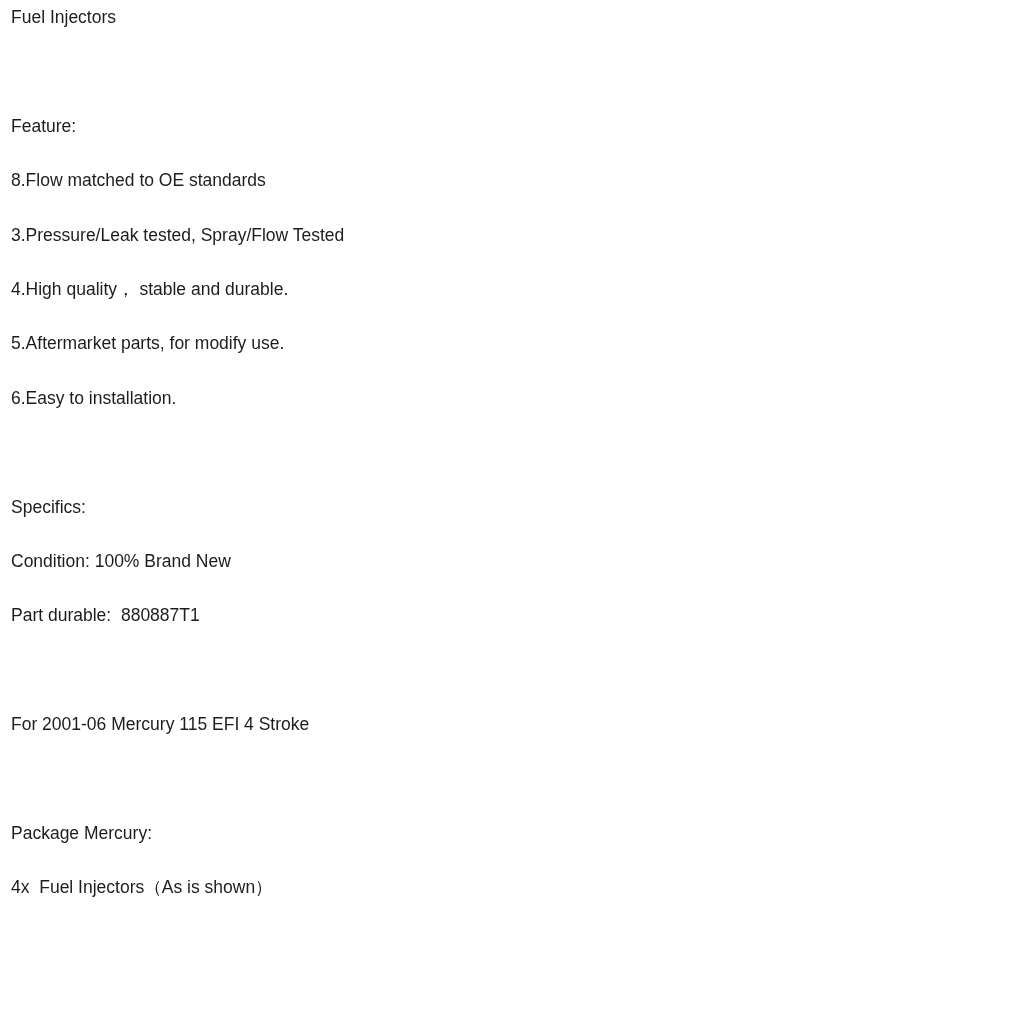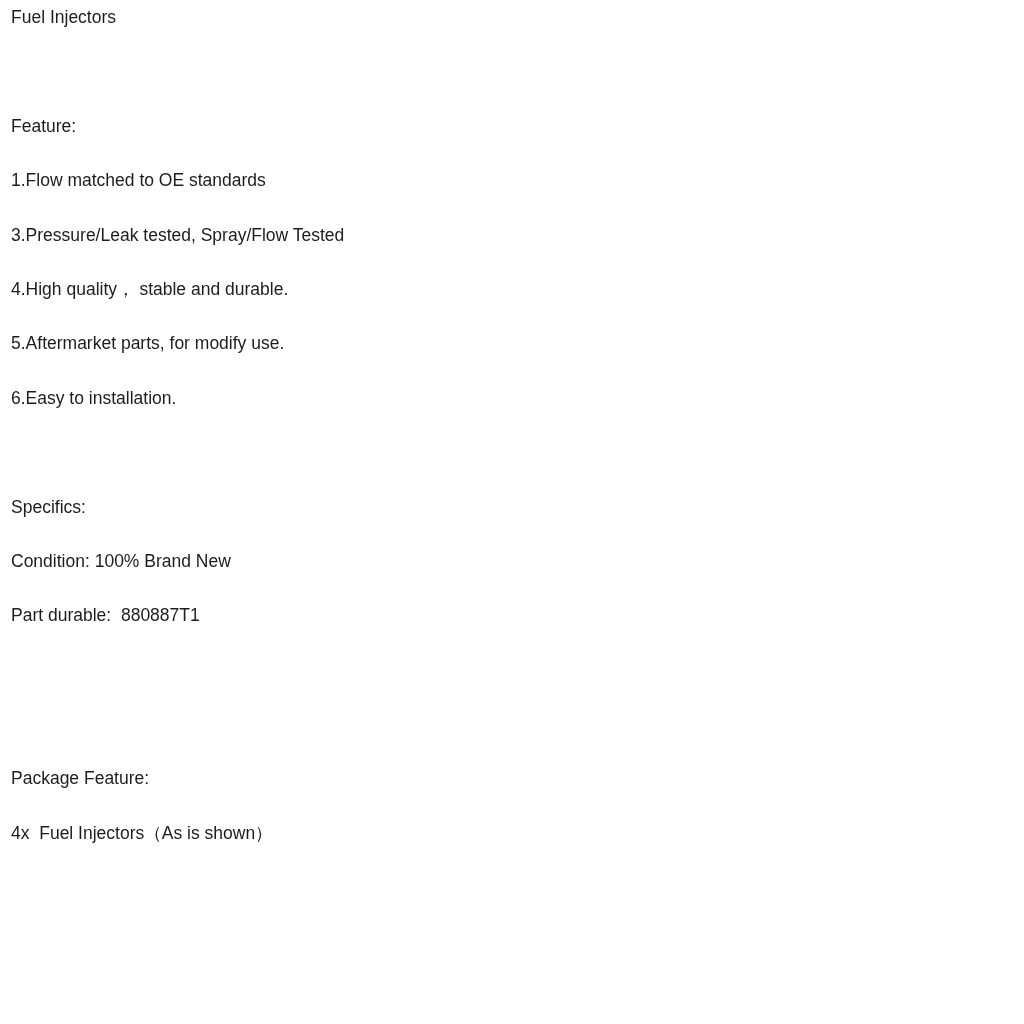--- a/index.html
+++ b/index.html
@@ -26,26 +26,27 @@
       font-weight: 400;
     }
   </style>
 </head>
 <body>
 
 <div class="doc">
   <div class="line">Fuel Injectors</div>
   <div class="line"></div>
   <div class="line">Feature:</div>
-  <div class="line">1.Flow matched to OE standards</div>
+  <div class="line">8.Flow matched to OE standards</div>
   <div class="line">3.Pressure/Leak tested, Spray/Flow Tested</div>
   <div class="line">4.High quality， stable and durable.</div>
   <div class="line">5.Aftermarket parts, for modify use.</div>
   <div class="line">6.Easy to installation.</div>
   <div class="line"></div>
   <div class="line">Specifics:</div>
   <div class="line">Condition: 100% Brand New</div>
   <div class="line">Part durable:  880887T1</div>
   <div class="line"></div>
+  <div class="line">For 2001-06 Mercury 115 EFI 4 Stroke</div>
   <div class="line"></div>
-  <div class="line">Package Feature:</div>
+  <div class="line">Package Mercury:</div>
   <div class="line">4x  Fuel Injectors（As is shown）</div>
 </div>
 
 </body></html>

